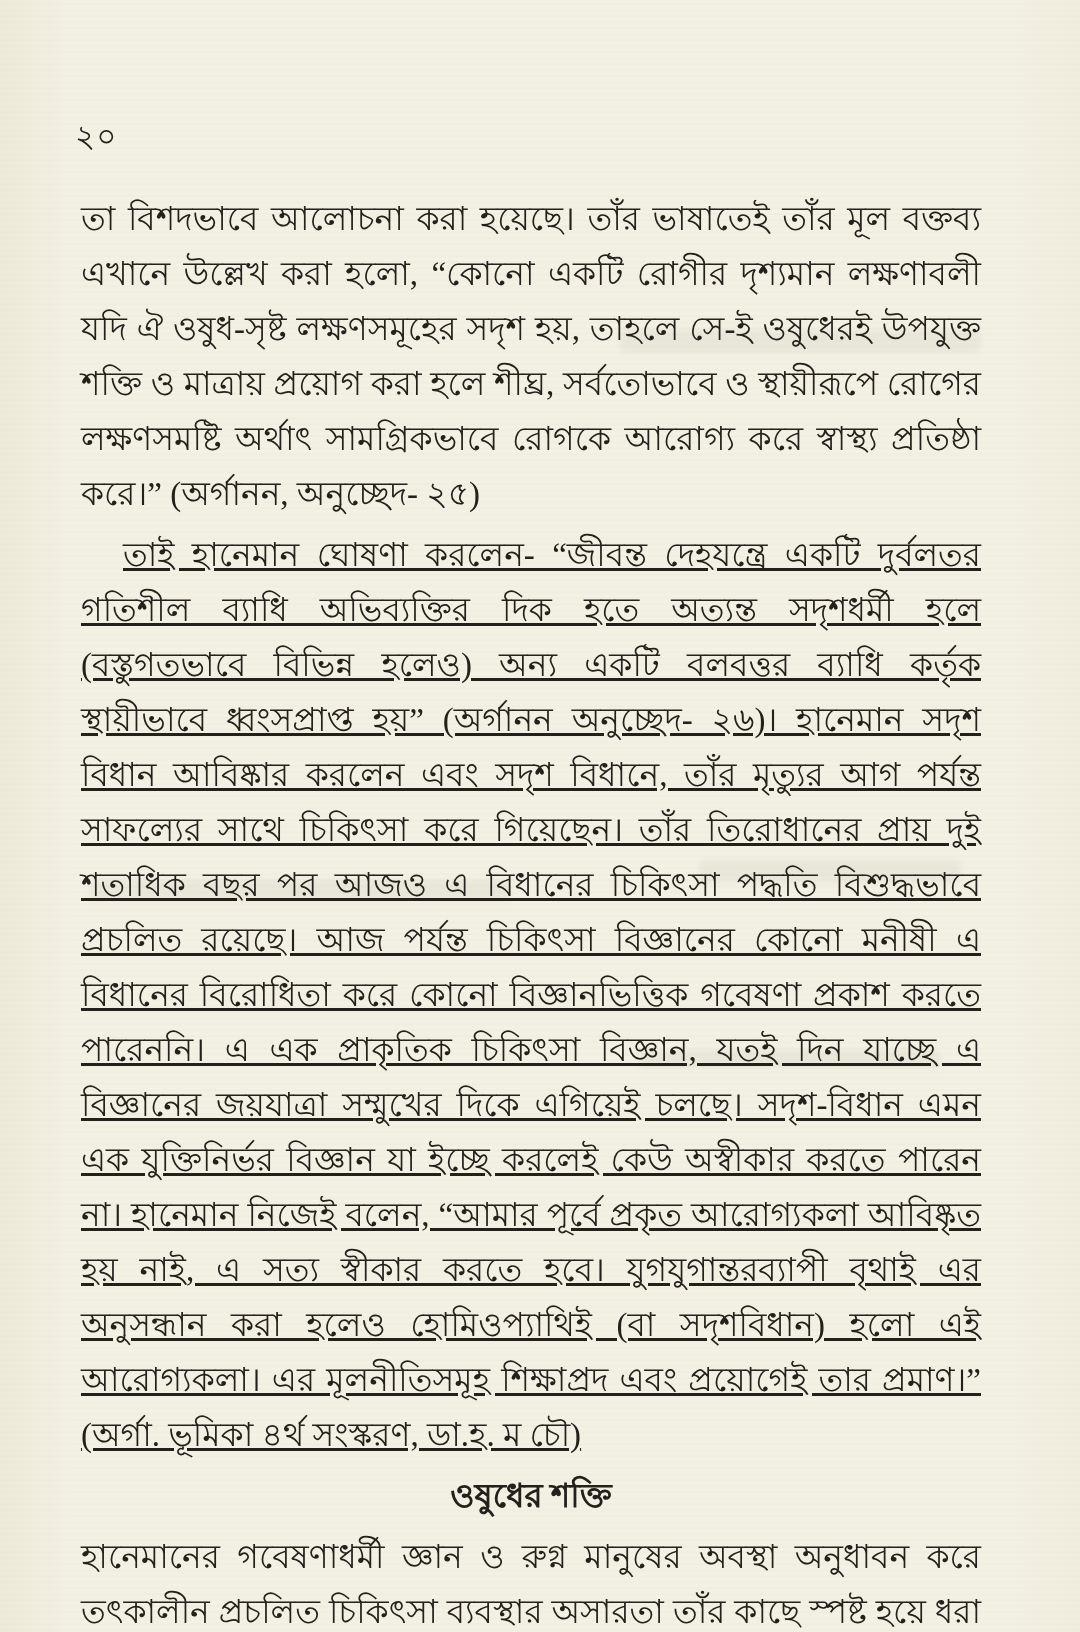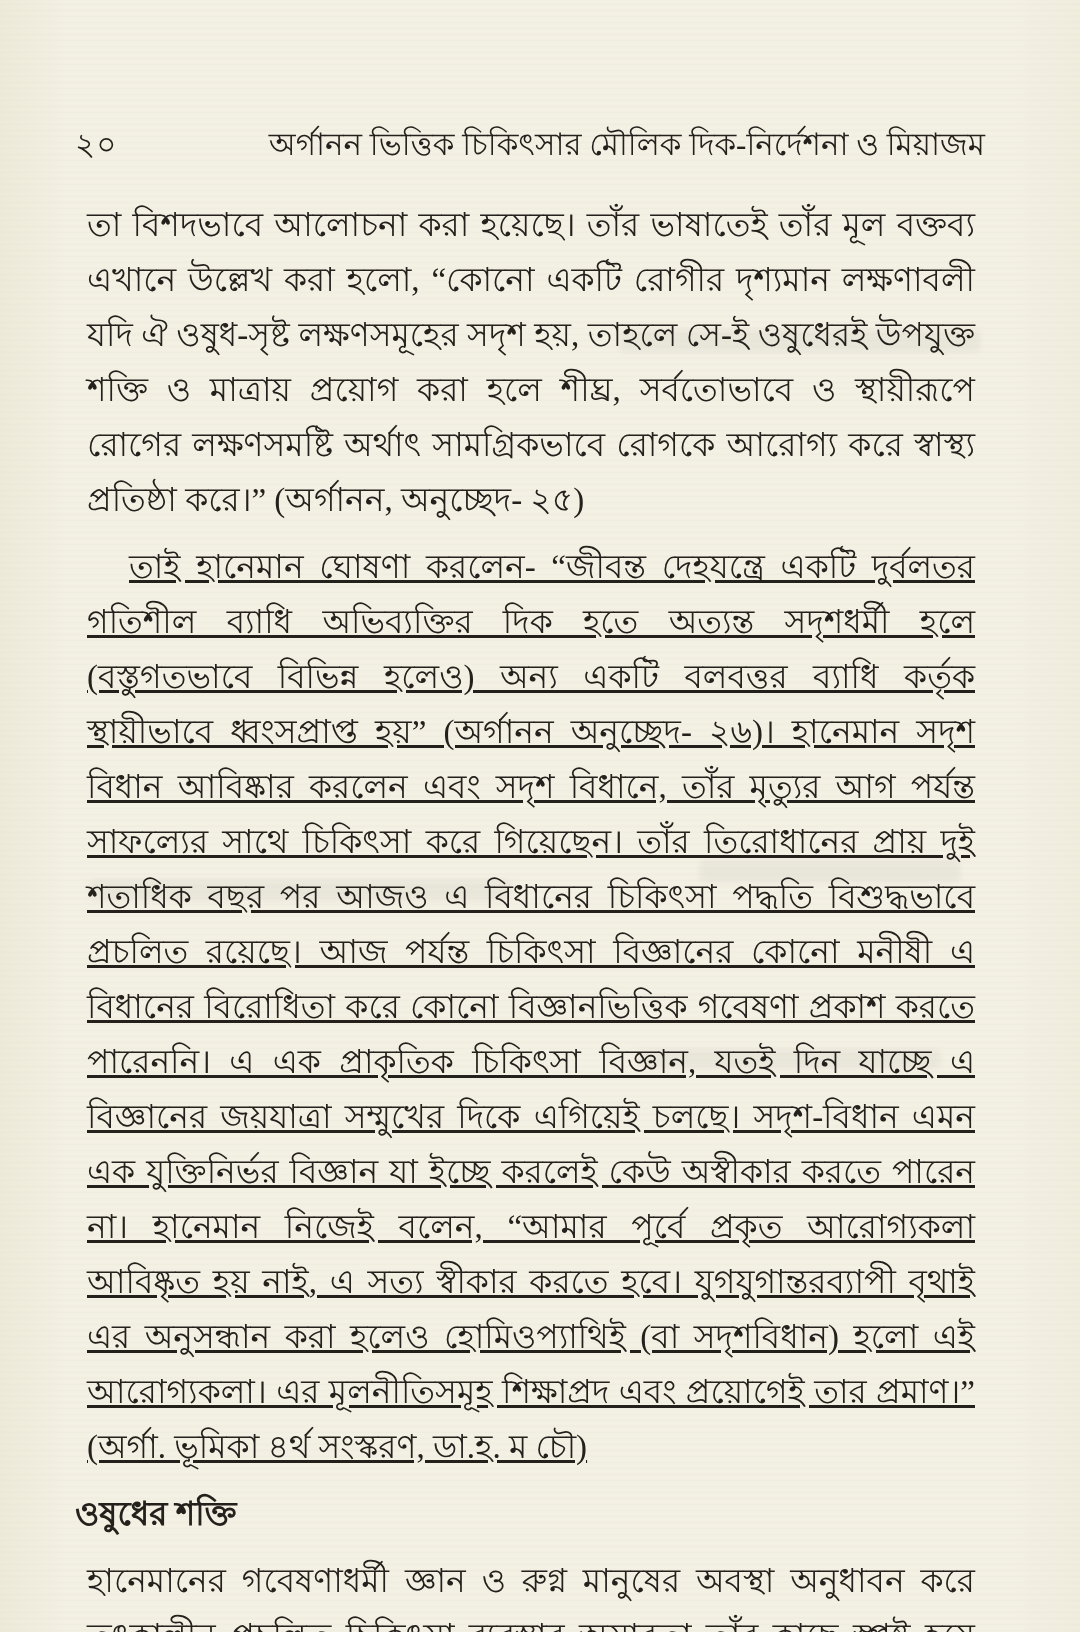--- a/index.html
+++ b/index.html
@@ -39,24 +39,23 @@
   }
   .bleed.b1 { left: 620px; top: 330px;  width: 360px; height: 22px; }
   .bleed.b2 { left: 700px; top: 860px;  width: 260px; height: 22px; }
   .bleed.b3 { left: 90px;  top: 880px;  width: 420px; height: 20px; }
   .bleed.b4 { left: 640px; top: 1050px; width: 300px; height: 18px; }
 
   .header-row {
     position: absolute;
     left: 75px;
     right: 95px;
-    top: 120px;
+    top: 112px;
     display: flex;
     align-items: baseline;
-    justify-content: space-between;
   }
   .page-number {
     font-size: 31px;
     letter-spacing: 1px;
   }
   .running-title {
     font-size: 31px;
     text-align: right;
     white-space: nowrap;
   }
@@ -65,47 +64,46 @@
     position: absolute;
     left: 75px;
     top: 186px;
     width: 912px;
     font-size: 33px;
     line-height: 55px;
     text-align: justify;
     text-justify: inter-word;
   }
   .body-text p {
-    margin: 12px;
+    margin: 6px;
   }
   .para-indent {
     text-indent: 42px;
     text-decoration: underline;
   }
   .section-heading {
     font-weight: bold;
     font-size: 33px;
     line-height: 55px;
     margin: 0;
-    text-align: left;
+    text-align: center;
   }
 </style>
 </head>
 <body>
 
 <div class="page">
 
   <div class="bleed b1"></div>
   <div class="bleed b2"></div>
   <div class="bleed b3"></div>
   <div class="bleed b4"></div>
 
   <div class="header-row">
     <span class="page-number">২০</span>
-    <span class="running-title">অর্গানন ভিত্তিক চিকিৎসার মৌলিক দিক-নির্দেশনা ও মিয়াজম</span>
   </div>
 
   <div class="body-text">
     <p>তা বিশদভাবে আলোচনা করা হয়েছে। তাঁর ভাষাতেই তাঁর মূল বক্তব্য এখানে উল্লেখ করা হলো, “কোনো একটি রোগীর দৃশ্যমান লক্ষণাবলী যদি ঐ ওষুধ-সৃষ্ট লক্ষণসমূহের সদৃশ হয়, তাহলে সে-ই ওষুধেরই উপযুক্ত শক্তি ও মাত্রায় প্রয়োগ করা হলে শীঘ্র, সর্বতোভাবে ও স্থায়ীরূপে রোগের লক্ষণসমষ্টি অর্থাৎ সামগ্রিকভাবে রোগকে আরোগ্য করে স্বাস্থ্য প্রতিষ্ঠা করে।” (অর্গানন, অনুচ্ছেদ- ২৫)</p>
     <p class="para-indent">তাই হানেমান ঘোষণা করলেন- “জীবন্ত দেহযন্ত্রে একটি দুর্বলতর গতিশীল ব্যাধি অভিব্যক্তির দিক হতে অত্যন্ত সদৃশধর্মী হলে (বস্তুগতভাবে বিভিন্ন হলেও) অন্য একটি বলবত্তর ব্যাধি কর্তৃক স্থায়ীভাবে ধ্বংসপ্রাপ্ত হয়” (অর্গানন অনুচ্ছেদ- ২৬)। হানেমান সদৃশ বিধান আবিষ্কার করলেন এবং সদৃশ বিধানে, তাঁর মৃত্যুর আগ পর্যন্ত সাফল্যের সাথে চিকিৎসা করে গিয়েছেন। তাঁর তিরোধানের প্রায় দুই শতাধিক বছর পর আজও এ বিধানের চিকিৎসা পদ্ধতি বিশুদ্ধভাবে প্রচলিত রয়েছে। আজ পর্যন্ত চিকিৎসা বিজ্ঞানের কোনো মনীষী এ বিধানের বিরোধিতা করে কোনো বিজ্ঞানভিত্তিক গবেষণা প্রকাশ করতে পারেননি। এ এক প্রাকৃতিক চিকিৎসা বিজ্ঞান, যতই দিন যাচ্ছে এ বিজ্ঞানের জয়যাত্রা সম্মুখের দিকে এগিয়েই চলছে। সদৃশ-বিধান এমন এক যুক্তিনির্ভর বিজ্ঞান যা ইচ্ছে করলেই কেউ অস্বীকার করতে পারেন না। হানেমান নিজেই বলেন, “আমার পূর্বে প্রকৃত আরোগ্যকলা আবিষ্কৃত হয় নাই, এ সত্য স্বীকার করতে হবে। যুগযুগান্তরব্যাপী বৃথাই এর অনুসন্ধান করা হলেও হোমিওপ্যাথিই (বা সদৃশবিধান) হলো এই আরোগ্যকলা। এর মূলনীতিসমূহ শিক্ষাপ্রদ এবং প্রয়োগেই তার প্রমাণ।” (অর্গা. ভূমিকা ৪র্থ সংস্করণ, ডা.হ. ম চৌ)</p>
     <h2 class="section-heading">ওষুধের শক্তি</h2>
     <p><span>হানেমানের গবেষণাধর্মী জ্ঞান ও রুগ্ন মানুষের অবস্থা অনুধাবন করে তৎকালীন প্রচলিত চিকিৎসা ব্যবস্থার অসারতা তাঁর কাছে স্পষ্ট হয়ে ধরা দিলো। তৎকালীন চিকিৎসা ব্যবস্থায় রোগ আরোগ্য যেন রোগীর কাছে সোনার পাথর বাটি, তাই প্রচলিত চিকিৎসা পদ্ধতিতে সর্বোচ্চ ডিগ্রিধারী হয়েও  তিনি সেই চিকিৎসা ব্যবস্থা ছেড়ে দিয়ে মনোনিবেশ করলেন গভীর গবেষণায় এবং খুঁজে পেলেন রোগীকে পূর্বে স্বাস্থ্যে ফিরিয়ে দেওয়ার মূলমন্ত্র। ভেষজের রোগ সৃষ্টিকারী ক্ষমতার মধ্যে তার আরোগ্যকারী ক্ষমতা নিহিত একথা হানেমানের পূর্বে কেউ অনুধাবন করতে পারেননি। এ এক মহা-আবিষ্কার, চিকিৎসা জগতে আলোড়ন সৃষ্টিকারী, আরোগ্যের মহা-দর্শন। তিনি আবিষ্কার করলেন, </span></p>
   </div>
 
 </div>

